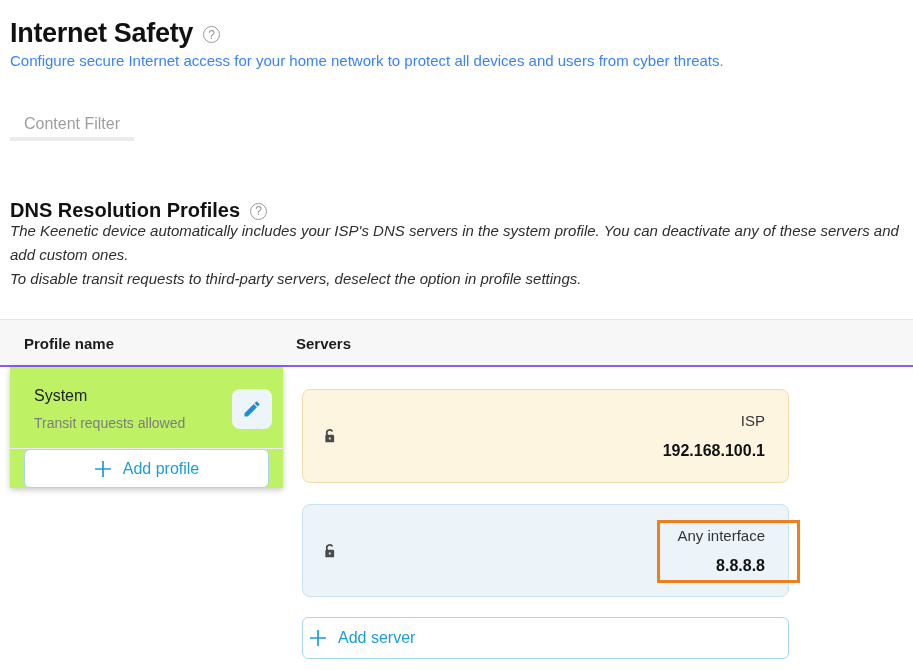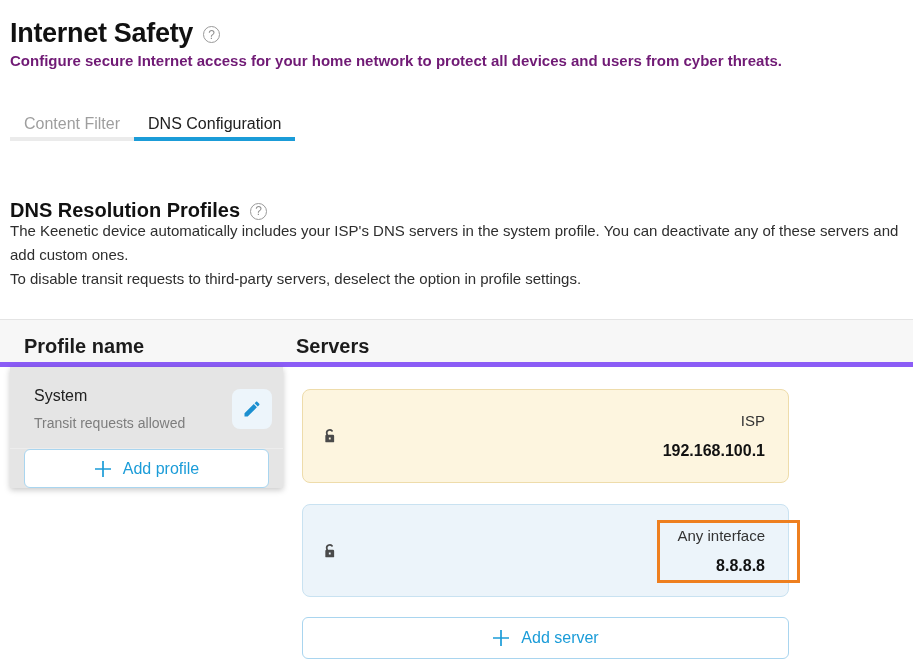--- a/index.html
+++ b/index.html
@@ -16,53 +16,53 @@
     display:flex;align-items:center;gap:10px;
   }
   .help-icon{
     width:17px;height:17px;border:1px solid #9a9a9a;border-radius:50%;
     color:#8f8f8f;font-size:12px;font-weight:normal;letter-spacing:0;
     display:inline-flex;align-items:center;justify-content:center;
     box-sizing:border-box;margin-top:2px;cursor:pointer;
   }
   .page-subtitle{
     position:absolute;left:10px;top:52px;
-    font-size:15px;color:#701a75;font-weight:bold;
+    font-size:15px;color:#3b82f6;
   }
   
   .tabs{position:absolute;left:10px;top:107px;display:flex;}
   .tab{
     font-size:16px;line-height:22px;padding:6px 14px 2px;
     border-bottom:4px solid transparent;cursor:pointer;white-space:nowrap;
   }
   .tab.inactive{color:#9e9e9e;border-bottom-color:#ebebeb;}
   .tab.active{color:#212121;border-bottom-color:#1b9cd8;}
   
   .section-heading{
     position:absolute;left:10px;top:182px;
     font-size:20px;font-weight:bold;color:#111;
     display:flex;align-items:center;gap:10px;
   }
   .section-desc{
     position:absolute;left:10px;top:219px;width:898px;
-    font-size:15px;line-height:24px;color:#2e2e2e;
+    font-size:15px;line-height:24px;color:#2e2e2e;font-style:italic;
   }
   .section-desc p{margin:0;}
   
   .table-header{
     position:absolute;left:0;top:319px;width:913px;height:48px;
-    background:#f7f7f7;border-top:1px solid #e4e4e4;border-bottom:5px solid #8b5cf6;
-    box-sizing:border-box;font-size:20px;font-weight:bold;color:#1c1c1c;
+    background:#f7f7f7;border-top:1px solid #e4e4e4;border-bottom:2px solid #8b5cf6;
+    box-sizing:border-box;font-size:15px;font-weight:bold;color:#1c1c1c;
   }
   .table-header .col1{position:absolute;left:24px;top:15px;}
   .table-header .col2{position:absolute;left:296px;top:15px;}
   
   .profiles-panel{
     position:absolute;left:10px;top:367px;width:273px;
-    background:#e5e5e5;box-shadow:0 2px 6px rgba(0,0,0,.22);
+    background:#bef264;box-shadow:0 2px 6px rgba(0,0,0,.22);
   }
   .profile-row{position:relative;height:81px;cursor:pointer;}
   .profile-name{position:absolute;left:24px;top:20px;font-size:16px;color:#212121;}
   .profile-status{position:absolute;left:24px;top:48px;font-size:14px;color:#7d7d7d;text-align:center;}
   .edit-btn{
     position:absolute;right:11px;top:22px;width:40px;height:40px;
     background:#edf5fb;border:none;border-radius:8px;cursor:pointer;
     display:flex;align-items:center;justify-content:center;padding:0;
   }
   .panel-divider{border:none;border-top:1px solid #ededed;margin:0;}
@@ -78,42 +78,41 @@
     border-radius:8px;display:flex;align-items:center;justify-content:space-between;
     padding:0 23px 0 19px;cursor:pointer;
   }
   .server-card.yellow{top:389px;height:94px;background:#fdf5df;border:1px solid #eedcab;gap:13px;}
   .server-card.blue{top:504px;height:93px;background:#ecf4fa;border:1px solid #c9e2f1;}
   .server-text{display:flex;flex-direction:column;align-items:flex-end;gap:13px;}
   .server-binding{font-size:15px;color:#333;}
   .server-address{font-size:16px;font-weight:bold;color:#121212;}
   .add-server-btn{
     position:absolute;left:302px;top:617px;width:487px;height:42px;box-sizing:border-box;
-    display:flex;align-items:center;justify-content:center;gap:11px;
+    display:flex;align-items:center;gap:11px;
     background:#fff;border:1px solid #a9d5ef;border-radius:6px;
     color:#1b9cd8;font-size:16px;font-family:inherit;cursor:pointer;
   }
   .highlight-box{
     position:absolute;left:657px;top:520px;width:143px;height:63px;box-sizing:border-box;
     border:3px solid #ee7f1f;pointer-events:none;
   }
   .icon{display:inline-flex;align-items:center;justify-content:center;}
 </style>
 </head>
 <body>
 
 <h1 class="page-title">
   <span>Internet Safety</span>
   <span class="help-icon">?</span>
 </h1>
 <div class="page-subtitle">Configure secure Internet access for your home network to protect all devices and users from cyber threats.</div>
 
 <div class="tabs">
   <div class="tab inactive">Content Filter</div>
-  <div class="tab active">DNS Configuration</div>
 </div>
 
 <h2 class="section-heading">
   <span>DNS Resolution Profiles</span>
   <span class="help-icon">?</span>
 </h2>
 <div class="section-desc">
   <p>The Keenetic device automatically includes your ISP's DNS servers in the system profile. You can deactivate any of these servers and add custom ones.</p>
   <p>To disable transit requests to third-party servers, deselect the option in profile settings.</p>
 </div>

